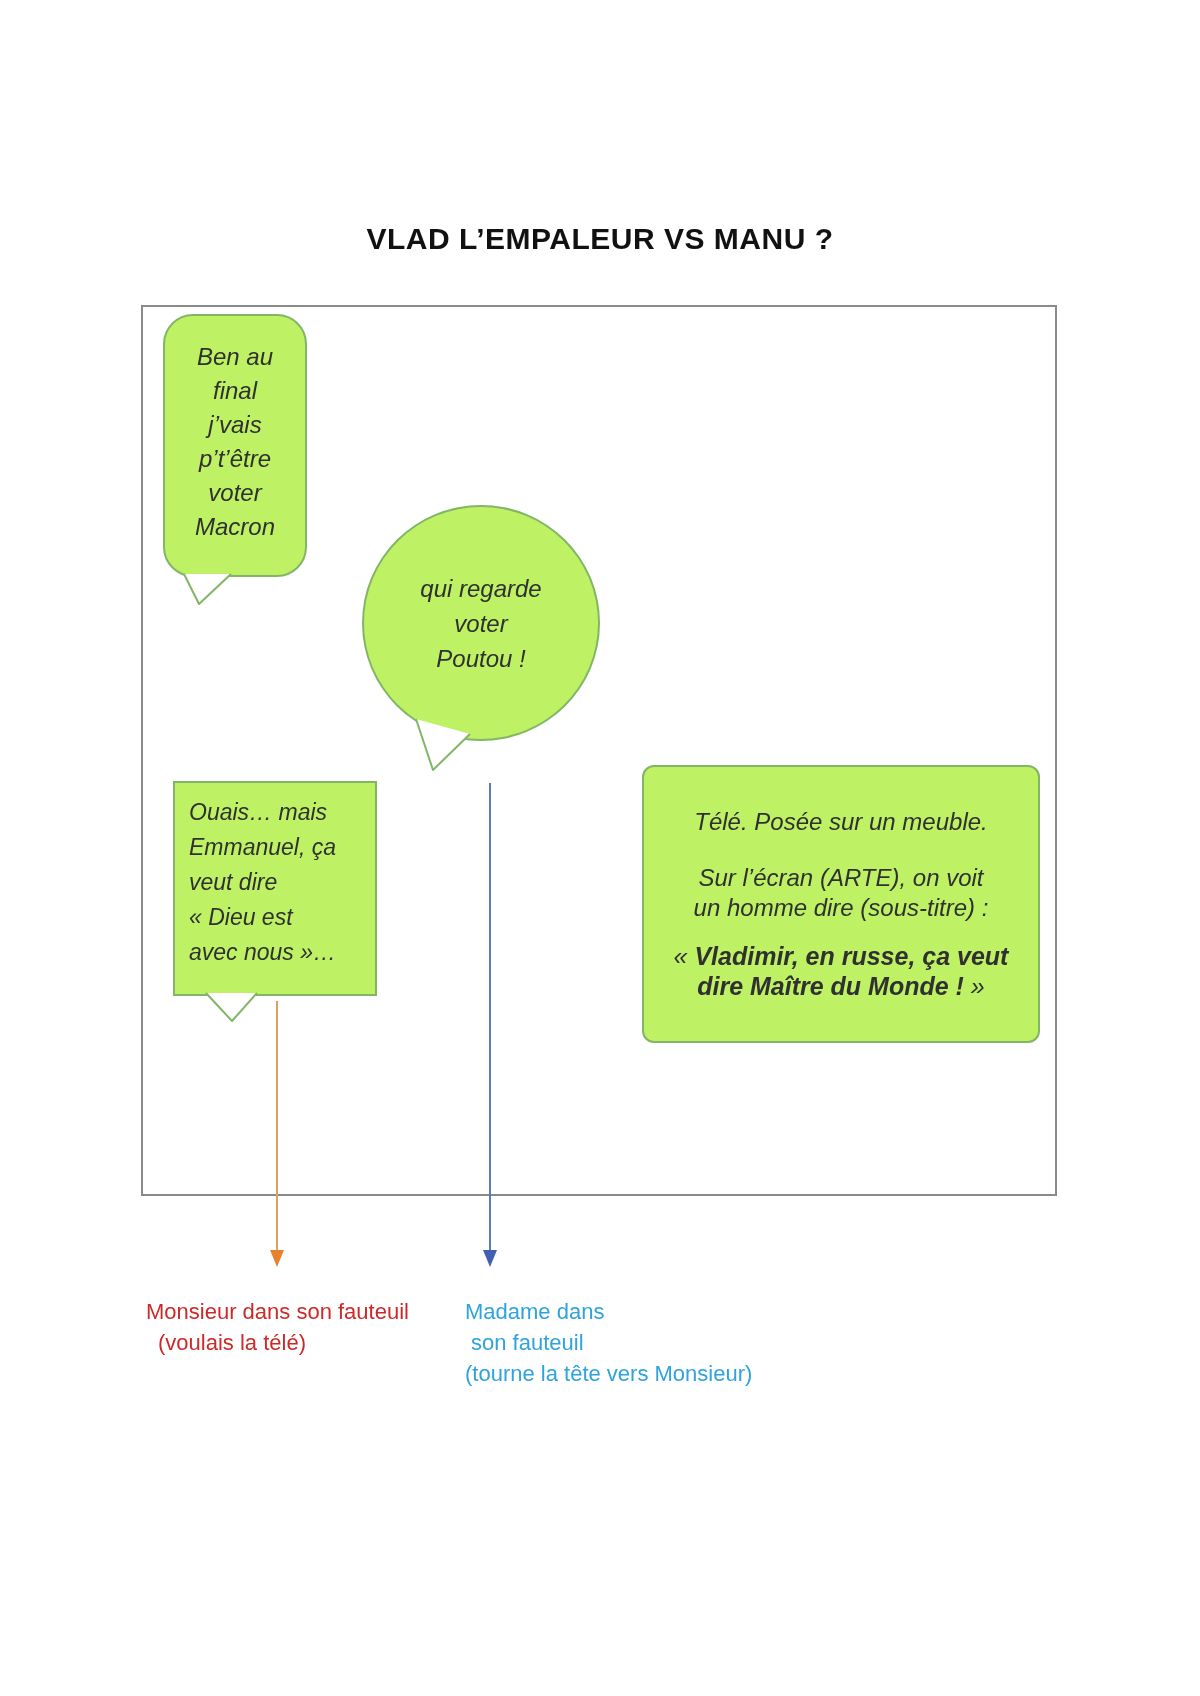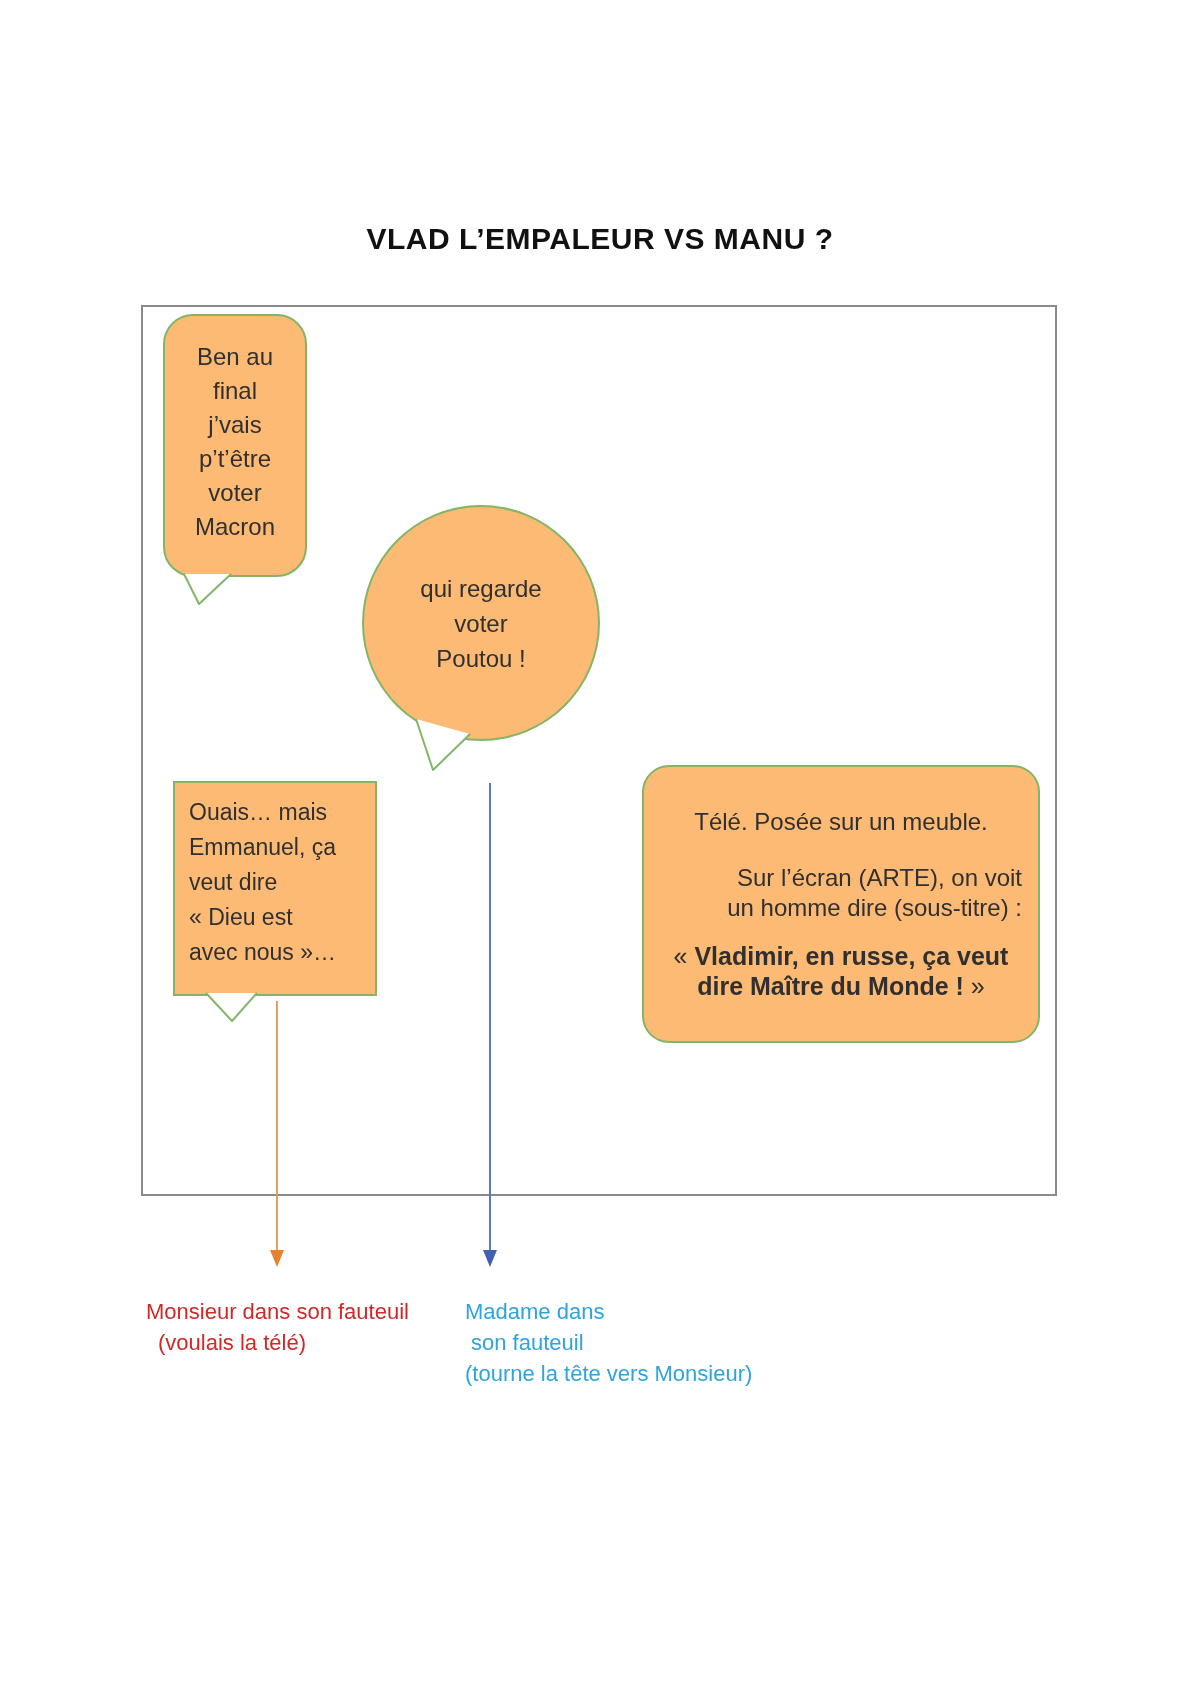--- a/index.html
+++ b/index.html
@@ -30,51 +30,52 @@
     letter-spacing:0.5px;
   }
   .frame{
     position:absolute;left:141px;top:305px;width:916px;height:891px;
     border:2px solid var(--frame-border);
     background:#ffffff;
   }
   .bubble{
     position:absolute;
     border:2px solid var(--bubble-border);
-    background:#fdba74;
+    background:#bef264;
     z-index:2;
     font-size:24px;
     color:var(--text);
+    font-style:italic;
   }
   .bubble-macron{
     left:163px;top:314px;width:144px;height:263px;
     border-radius:30px;
     text-align:center;line-height:34px;padding-top:24px;
   }
   .bubble-poutou{
     left:362px;top:505px;width:238px;height:236px;
     border-radius:50%;
     text-align:center;line-height:35px;
     display:flex;flex-direction:column;justify-content:center;
   }
   .bubble-dieu{
     left:173px;top:781px;width:204px;height:215px;
     border-radius:0;
     text-align:left;line-height:35px;padding:12px 8px 0 14px;
     font-size:23px;
   }
   .bubble-tele{
     left:642px;top:765px;width:398px;height:278px;
-    border-radius:27px;
+    border-radius:12px;
     text-align:center;
     display:flex;flex-direction:column;justify-content:center;
     padding:10px 16px;
   }
   .bubble-tele p{line-height:30px;}
-  .bubble-tele .p-screen{margin-top:26px;text-align:right;}
+  .bubble-tele .p-screen{margin-top:26px;}
   .bubble-tele .p-quote{margin-top:18px;font-size:25px;}
   .bold{font-weight:bold;}
   .overlay{
     position:absolute;left:0;top:0;width:1200px;height:1696px;
     z-index:3;pointer-events:none;
   }
   .tail{fill:#ffffff;stroke:var(--bubble-border);stroke-width:2;stroke-linejoin:round;}
   .arrow-orange-line{stroke:var(--arrow-orange-line);stroke-width:2;}
   .arrow-orange-head{fill:var(--arrow-orange-head);}
   .arrow-blue-line{stroke:var(--arrow-blue-line);stroke-width:2;}

